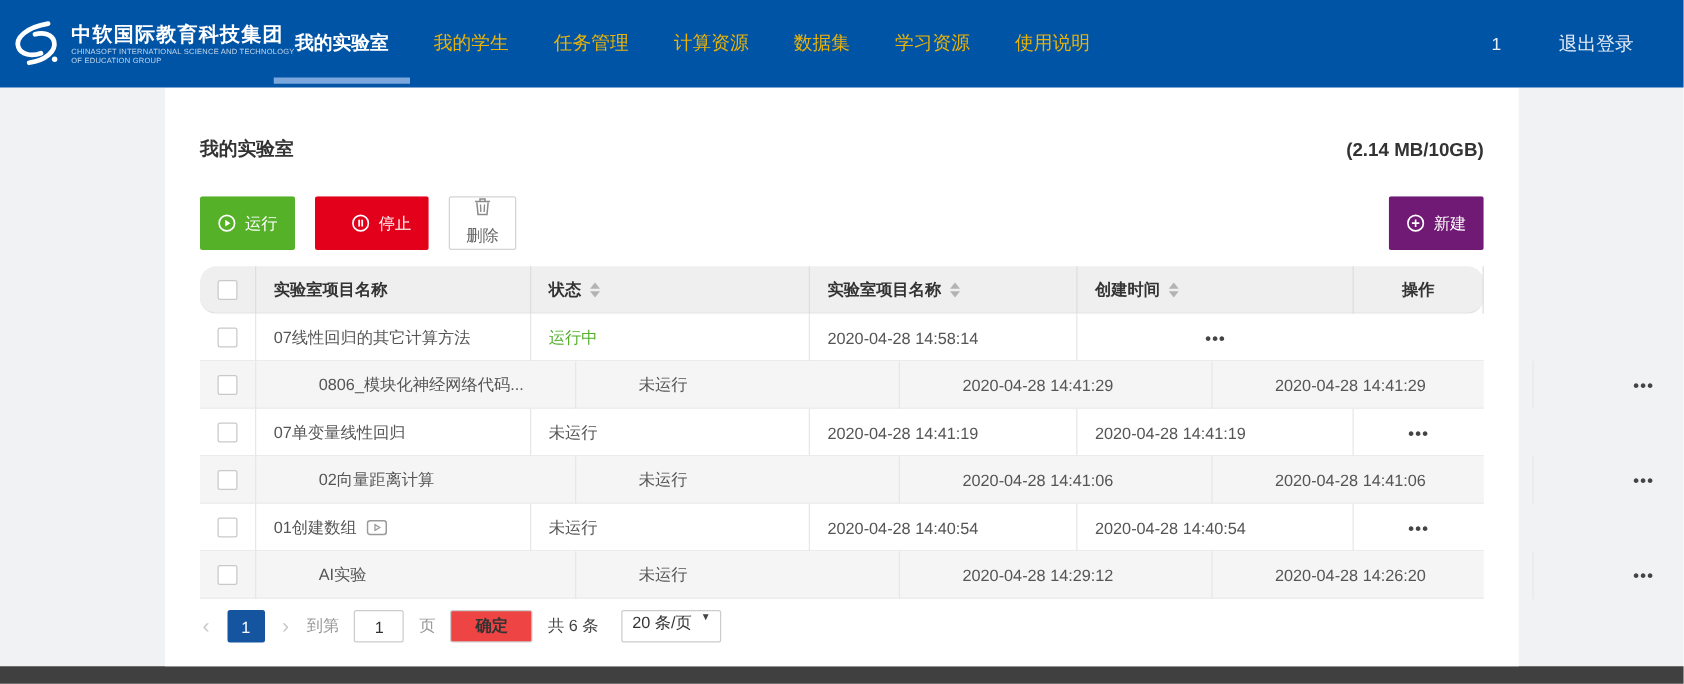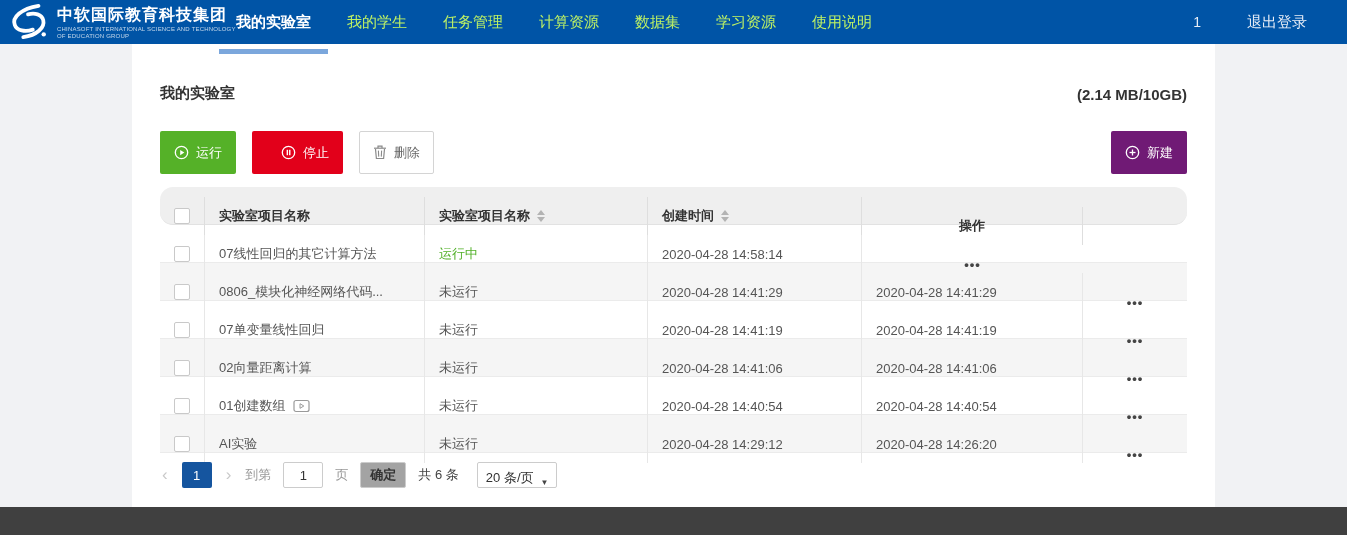--- a/index.html
+++ b/index.html
@@ -1,83 +1,83 @@
 <!DOCTYPE html>
 <html><head>
 <meta charset="utf-8">
 <style>
   * { margin:0; padding:0; box-sizing:border-box; }
   html,body { width:1347px; height:547px; overflow:hidden;
     font-family:"Liberation Sans","DejaVu Sans",sans-serif; background:#fff; }
 
   
-  .navbar { position:relative; height:44px; background:#0054a6; display:flex; align-items:center; }
+  .navbar { position:relative; height:70px; background:#0054a6; display:flex; align-items:center; }
   .brand { display:flex; align-items:center; width:236px; padding-left:10px; flex:0 0 auto; }
   .logo { width:38px; height:38px; flex:0 0 auto; }
   .brand-text { margin-left:9px; color:#fff; }
   .brand-cn { font-size:16px; font-weight:bold; letter-spacing:1px; white-space:nowrap; }
   .brand-en { font-size:6px; line-height:7px; opacity:.75; white-space:nowrap; letter-spacing:.2px; }
   .nav-menu { display:flex; list-style:none; gap:36px; height:56px; align-items:center; }
   .nav-item { position:relative; height:56px; line-height:56px; font-size:15px;
-    color:#bef264; cursor:pointer; white-space:nowrap; }
+    color:#eab308; cursor:pointer; white-space:nowrap; }
   .nav-item.active { color:#fff; font-weight:bold; }
   .nav-item.active::after { content:""; position:absolute; left:-17px; right:-17px;
     top:55px; height:5px; background:#7ba7dc; }
   .nav-right { margin-left:auto; display:flex; align-items:center; gap:46px; padding-right:40px; }
   .msg-count { color:#e8eef7; font-size:14px; cursor:pointer; }
   .logout { color:#e8eef7; font-size:15px; cursor:pointer; white-space:nowrap; }
 
   
   .page-wrap { height:463px; background:#f1f2f4; display:flex; justify-content:center; }
   .card { width:1083px; background:#fff; padding:0 28px; }
 
   .page-head { padding-top:40px; display:flex; justify-content:space-between; align-items:flex-end; }
   .page-title { font-size:15px; font-weight:bold; color:#333; }
   .storage { font-size:15px; font-weight:bold; color:#333; }
 
   .toolbar { margin-top:28px; display:flex; align-items:center; gap:16px; }
   .btn { height:43px; display:inline-flex; align-items:center; gap:7px; padding:0 13px;
     font-size:13px; border-radius:2px; cursor:pointer; border:1px solid transparent; }
   .btn-run  { background:#55b128; color:#fff; }
   .btn-stop { background:#e2001a; color:#fff;padding-left:28px; }
-  .btn-del  { background:#fff; color:#666; border:1px solid #d4d4d4; }
+  .btn-del  { background:#fff; color:#666; border:1px solid #d4d4d4;flex-direction:column; }
   .btn-new  { background:#701a75; color:#fff; margin-left:auto; }
 
   
   .grid { margin-top:13px; }
   .trow { display:grid; grid-template-columns:45px 220px 223px 214px 221px 104px;
     height:38px; align-items:center; font-size:13px; color:#555; border-bottom:1px solid #ebebeb; }
   .thead { background:#efefef; color:#333; font-weight:bold; border-bottom:1px solid #e2e2e2;border-radius:13px; }
-  .trow.stripe { background:#f5f5f5; }
+  .trow.stripe { background:#f5f5f5;gap:36px; }
   .cell { height:38px; display:flex; align-items:center; padding-left:14px; border-right:1px solid #e7e7e7; }
-  .cell:last-child { border-right:none;margin-top:20px; }
+  .cell:last-child { border-right:none; }
   .cell.center { justify-content:center; padding-left:0; }
   .thead .cell { border-right:1px solid #dedede; }
   .checkbox { width:16px; height:16px; background:#fff; border:1px solid #c9c9c9;
     border-radius:2px; cursor:pointer; }
   .sort { display:inline-flex; flex-direction:column; gap:2px; margin-left:7px; cursor:pointer; }
   .sort i { width:0; height:0; border-left:4px solid transparent; border-right:4px solid transparent; }
   .sort .up { border-bottom:5px solid #b3b3b3; }
   .sort .down { border-top:5px solid #b3b3b3; }
   .status.running { color:#52b029; }
   .row-action { font-size:13px; letter-spacing:1px; color:#444; cursor:pointer; font-weight:bold; }
   .video-icon { margin-left:8px; flex:0 0 auto; cursor:pointer; }
 
   
   .pagination { margin-top:9px; display:flex; align-items:center; gap:12px; font-size:13px; color:#999; }
   .pg-chevron { font-size:17px; color:#c9c9c9; cursor:pointer; padding:0 2px; }
   .pg-current { width:30px; height:26px; background:#15559f; color:#fff; font-size:13px;
     display:flex; align-items:center; justify-content:center; border-radius:2px; cursor:pointer; }
   .pg-input { width:40px; height:26px; border:1px solid #ccc; border-radius:2px;
     text-align:center; font-size:13px; color:#333; font-family:inherit; }
-  .pg-confirm { height:26px; padding:0 9px; background:#a3a3a3; border:1px solid #ccc; border-radius:2px;
+  .pg-confirm { height:26px; padding:0 19px; background:#ef4444; border:1px solid #ccc; border-radius:2px;
     font-size:13px; font-weight:bold; color:#333; cursor:pointer; }
   .pg-total { color:#444; }
   .pg-size { margin-left:6px; height:26px; border:1px solid #ccc; border-radius:2px; background:#fff;
-    display:flex; align-items:flex-end; gap:7px; padding:0 8px; color:#333; cursor:pointer; }
+    display:flex; align-items:flex-start; gap:7px; padding:0 8px; color:#333; cursor:pointer; }
   .pg-size .arrow { font-size:8px; color:#444; }
 
   
   .footer { height:28px; background:#404040; }
 </style>
 </head>
 <body>
 
 <header class="navbar">
   <div class="brand">
@@ -153,20 +153,27 @@
 
     <div class="grid">
       <div class="trow thead">
         <div class="cell center">
           <span class="checkbox"></span>
         </div>
         <div class="cell">
           <span>实验室项目名称</span>
         </div>
         <div class="cell">
+          <span>状态</span>
+          <span class="sort">
+              <i class="up"></i>
+              <i class="down"></i>
+            </span>
+        </div>
+        <div class="cell">
           <span>实验室项目名称</span>
           <span class="sort">
               <i class="up"></i>
               <i class="down"></i>
             </span>
         </div>
         <div class="cell">
           <span>创建时间</span>
           <span class="sort">
               <i class="up"></i>

